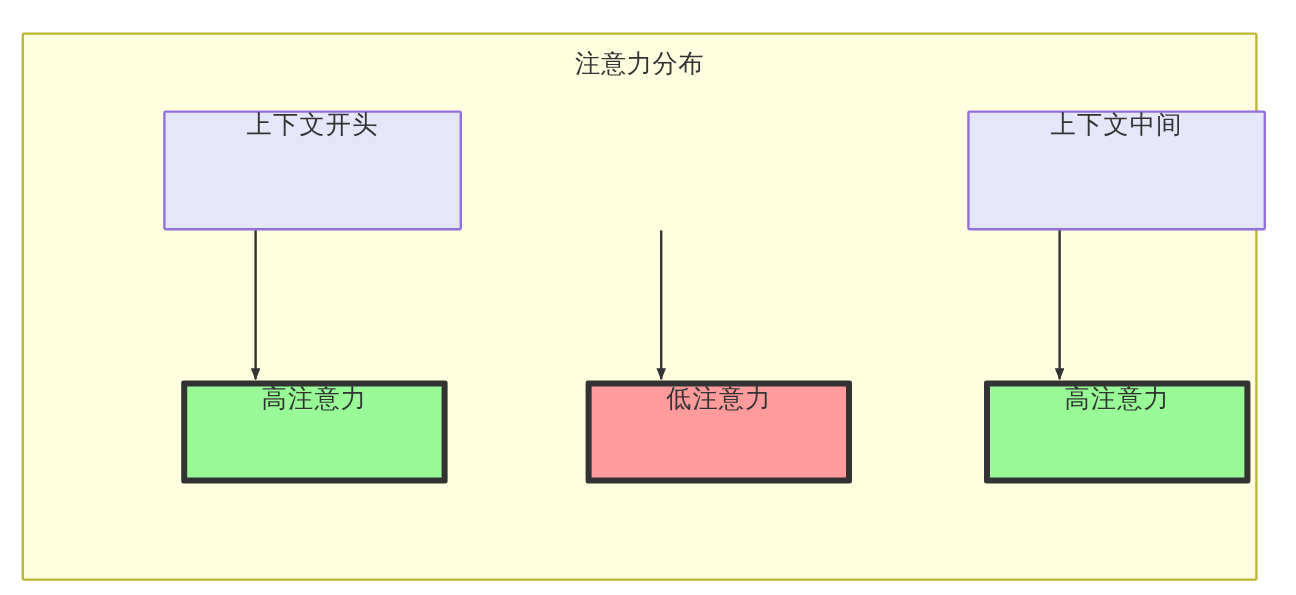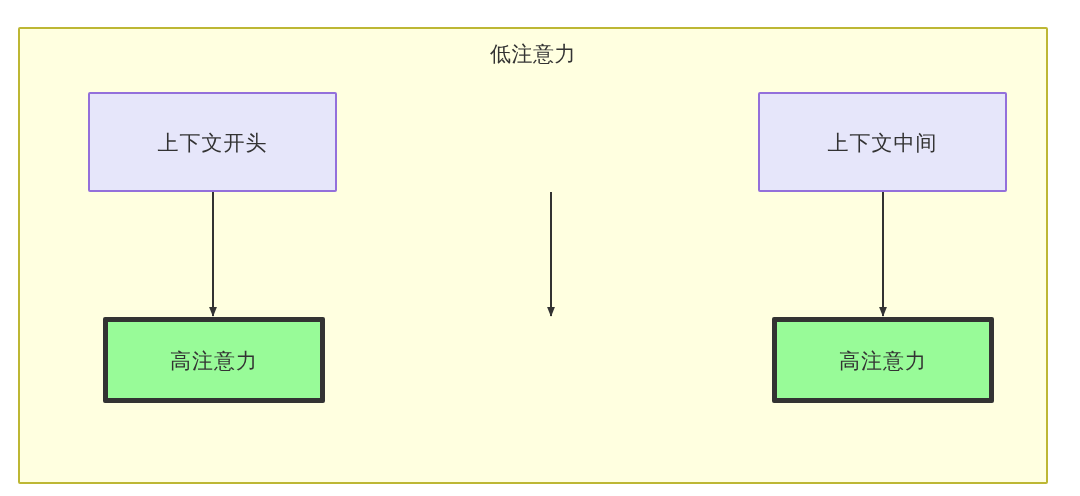--- a/index.html
+++ b/index.html
@@ -49,23 +49,23 @@
     color: #333333;
     letter-spacing: 0.5px;
     white-space: nowrap;
   }
 
   
   .node {
     position: absolute;
     box-sizing: border-box;
     display: flex;
-    align-items: center;
     justify-content: center;
     border-radius: 2px;
+    margin-left: 48px;
   }
 
   .node-label {
     font-size: 21px;
     line-height: 1;
     color: #333333;
     letter-spacing: 1px;
     white-space: nowrap;
     text-align: center;
   }
@@ -104,36 +104,39 @@
     pointer-events: none;
   }
 </style>
 </head>
 <body>
 
 <div id="canvas">
 
   <div class="subgraph">
 
-    <div class="subgraph-title">低注意力</div>
+    <div class="subgraph-title">注意力分布</div>
   </div>
 
   <div class="node node-context col1">
     <span class="node-label">上下文开头</span>
   </div>
 
 
   <div class="node node-context col3">
     <span class="node-label">上下文中间</span>
   </div>
 
   <div class="node node-attention col1 fill-high">
     <span class="node-label">高注意力</span>
   </div>
 
+  <div class="node node-attention col2 fill-low">
+    <span class="node-label">低注意力</span>
+  </div>
 
   <div class="node node-attention col3 fill-high">
     <span class="node-label">高注意力</span>
   </div>
 
   <svg class="arrow-layer" width="1080" height="496" viewBox="0 0 1080 496">
     <defs>
       <marker id="arrowhead" markerWidth="10" markerHeight="8" refX="9.2" refY="4" orient="auto" markerUnits="userSpaceOnUse">
         <path d="M0,0 L10,4 L0,8 Z" fill="#333333"></path>
       </marker>

